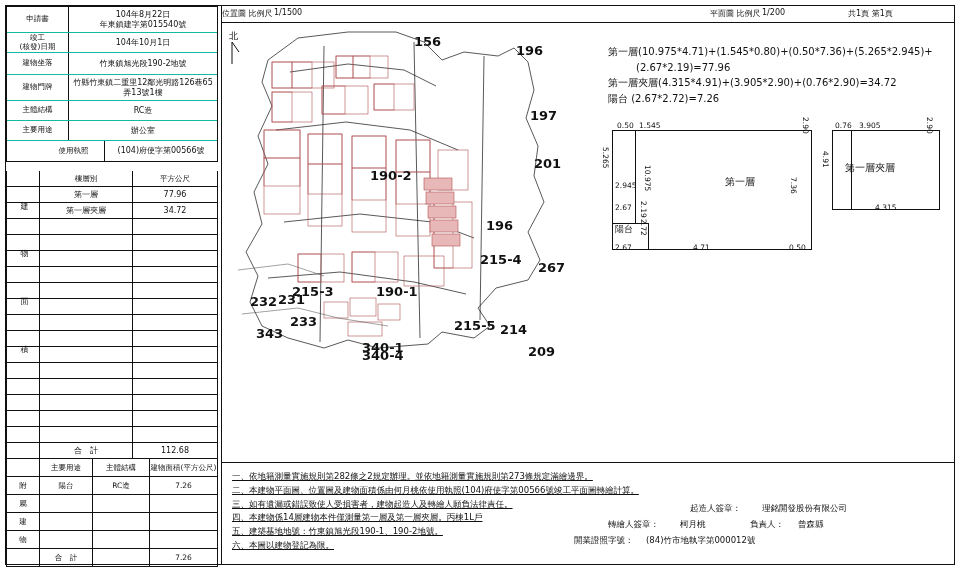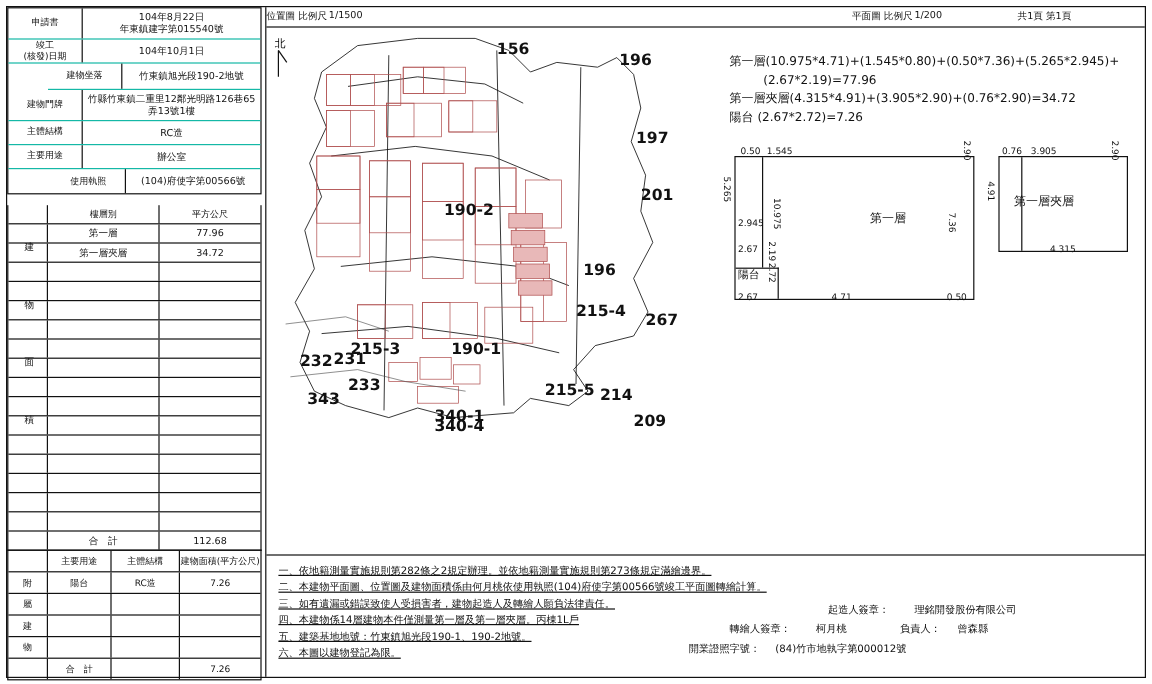--- a/index.html
+++ b/index.html
@@ -4,21 +4,21 @@
 <style>
   html,body{margin:0;padding:0;background:#ffffff;}
   body{width:960px;height:570px;overflow:hidden;font-family:"DejaVu Sans","Liberation Sans",sans-serif;color:#111;}
   #page{position:relative;width:960px;height:570px;box-sizing:border-box;}
   
   .lt{position:absolute;left:6px;top:6px;width:212px;border:1px solid #111;box-sizing:border-box;}
   .lt .row{display:flex;border-bottom:1px solid #14b8a6;box-sizing:border-box;}
   .lt .row:last-child{border-bottom:none;margin-left:36px;}
   .lt .lbl{width:62px;min-width:62px;border-right:1px solid #111;display:flex;align-items:center;justify-content:center;text-align:center;font-size:7.5px;line-height:1.15;padding:2px 1px;box-sizing:border-box;}
   .lt .val{flex:1;display:flex;align-items:center;justify-content:center;text-align:center;font-size:8px;line-height:1.2;padding:2px 2px;box-sizing:border-box;}
-  .h22{height:22px;margin-left:33px;}
+  .h22{height:22px;}
   .h20{height:20px;}
   .h26{height:26px;}
   .small7{font-size:7px;}
   
   .areatab{position:absolute;left:6px;top:171px;width:212px;border:1px solid #111;border-top:none;box-sizing:border-box;}
   .areatab .hdr{display:flex;height:15px;border-bottom:1px solid #111;}
   .areatab .hdr div{font-size:7.5px;display:flex;align-items:center;justify-content:center;}
   .c1{width:32px;min-width:32px;border-right:1px solid #111;}
   .c2{width:92px;min-width:92px;border-right:1px solid #111;}
   .c3{flex:1;}

